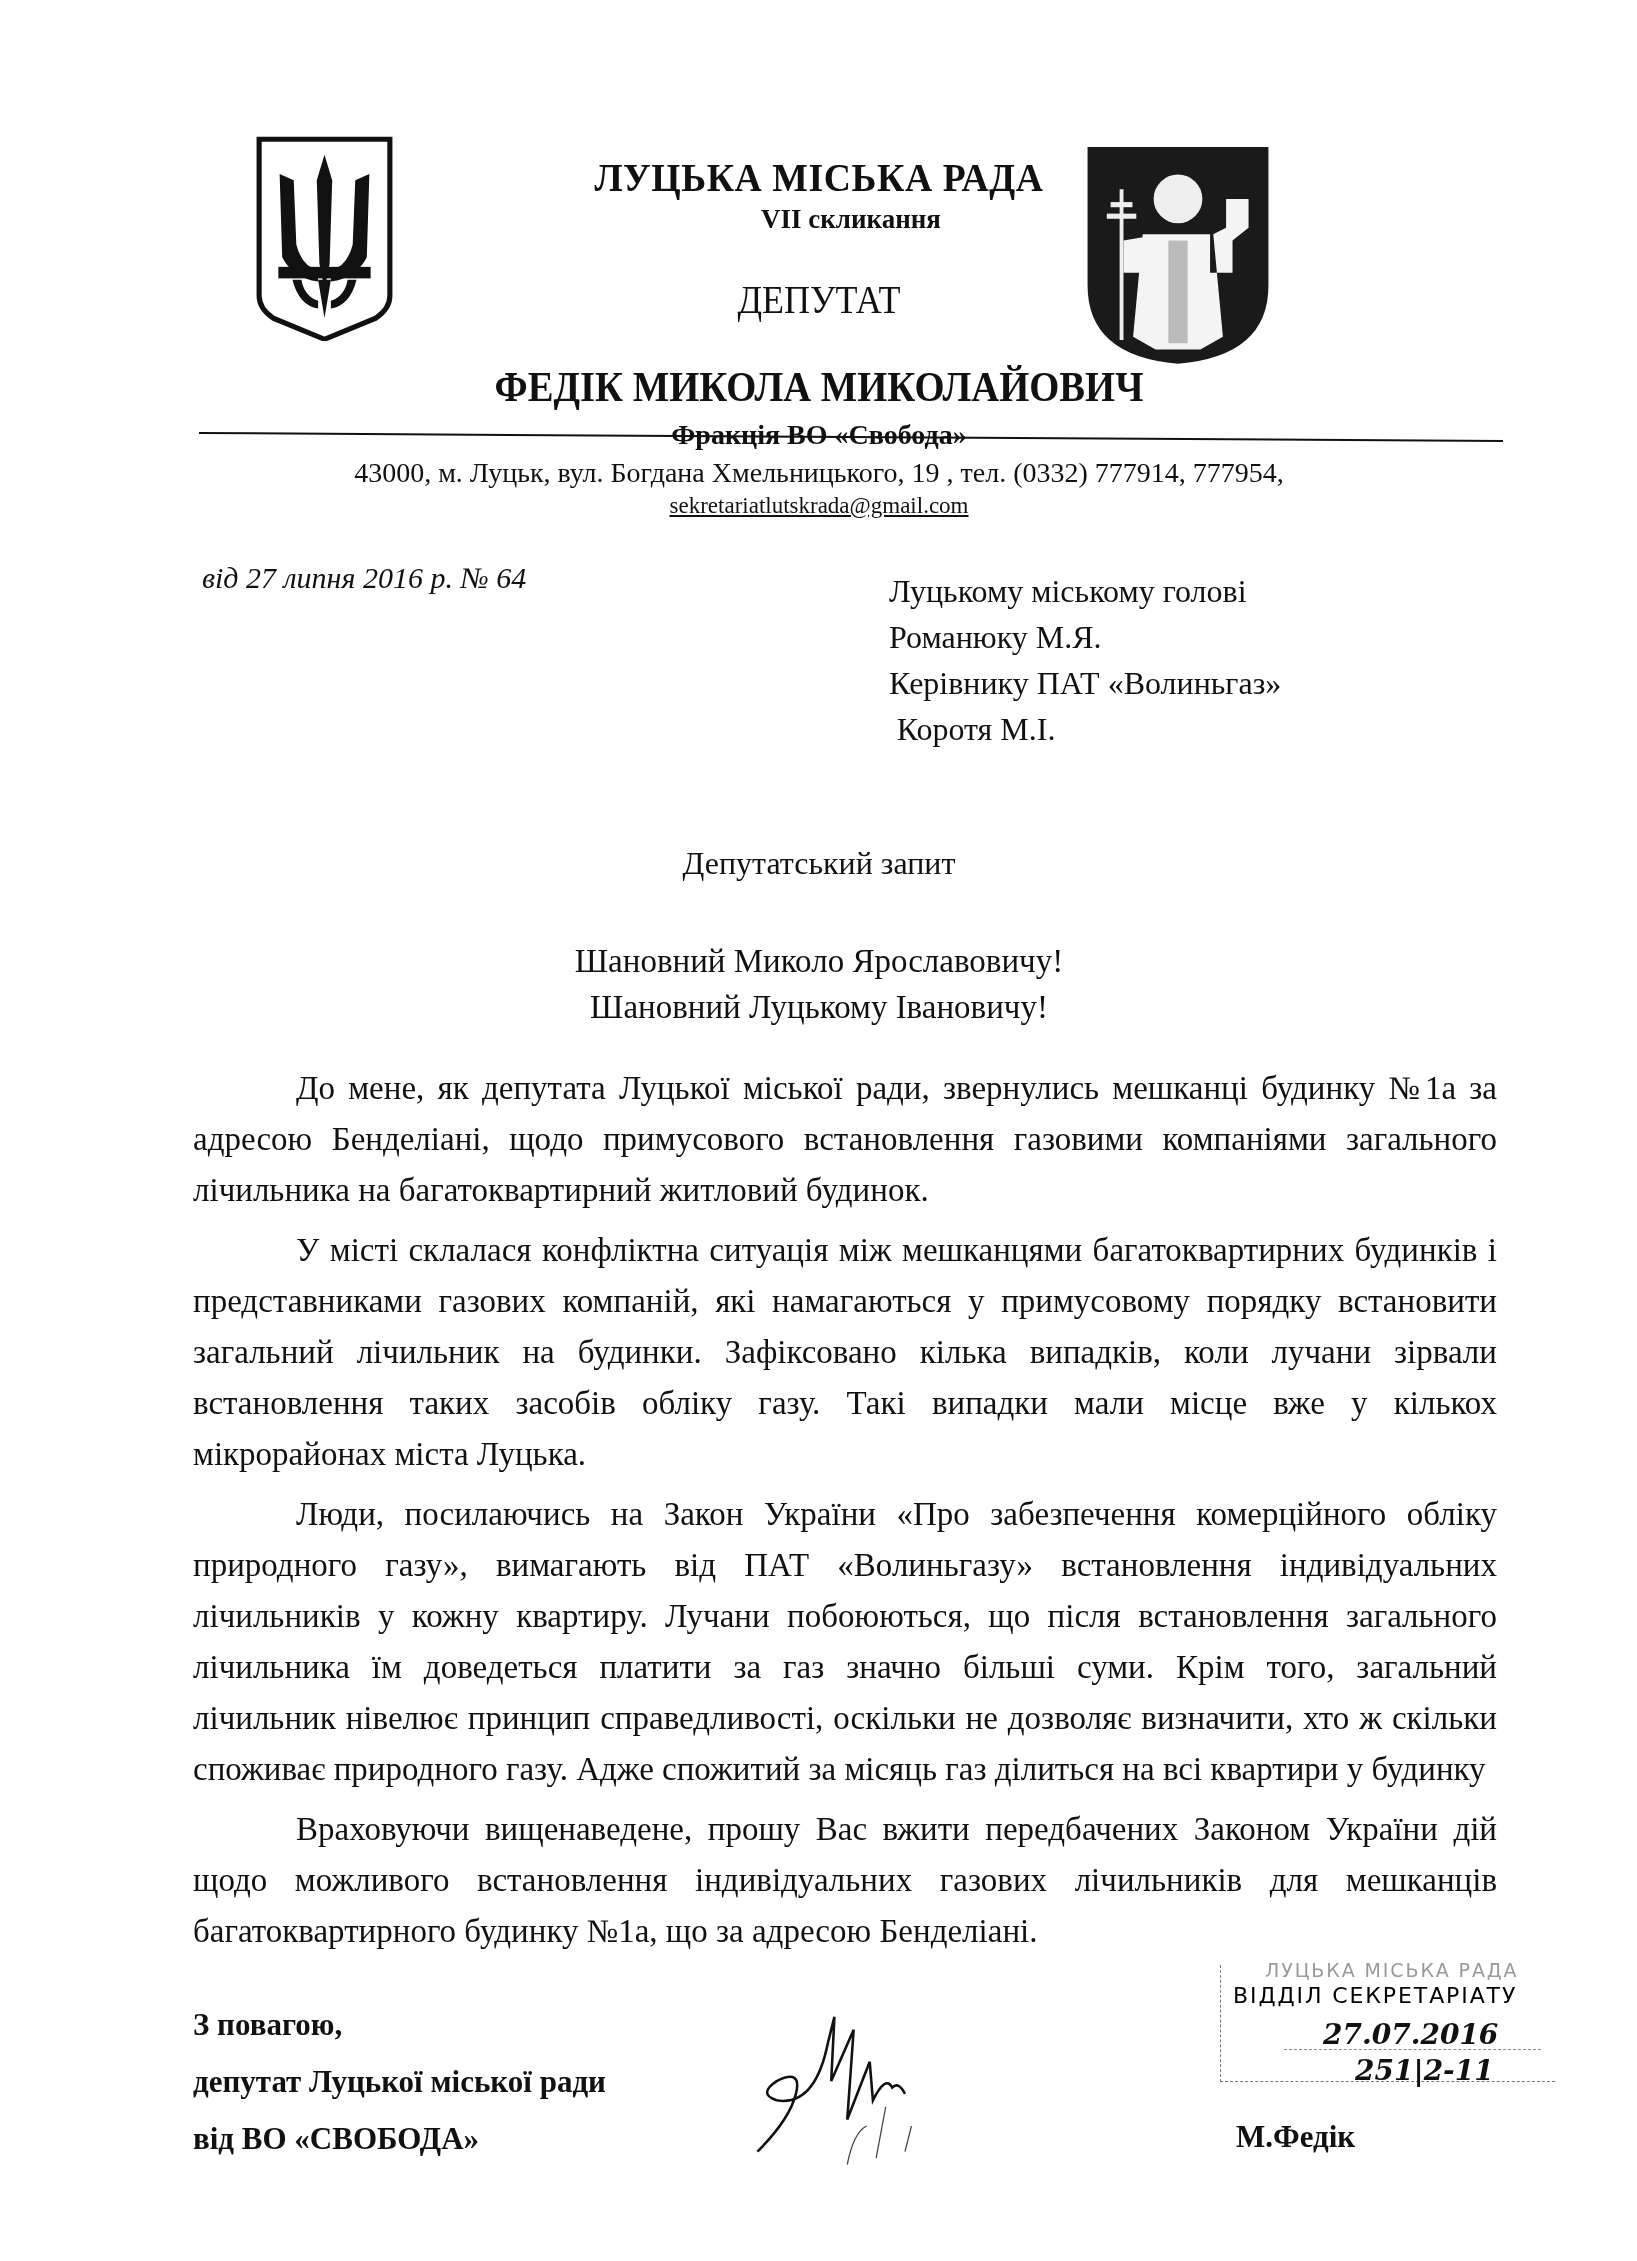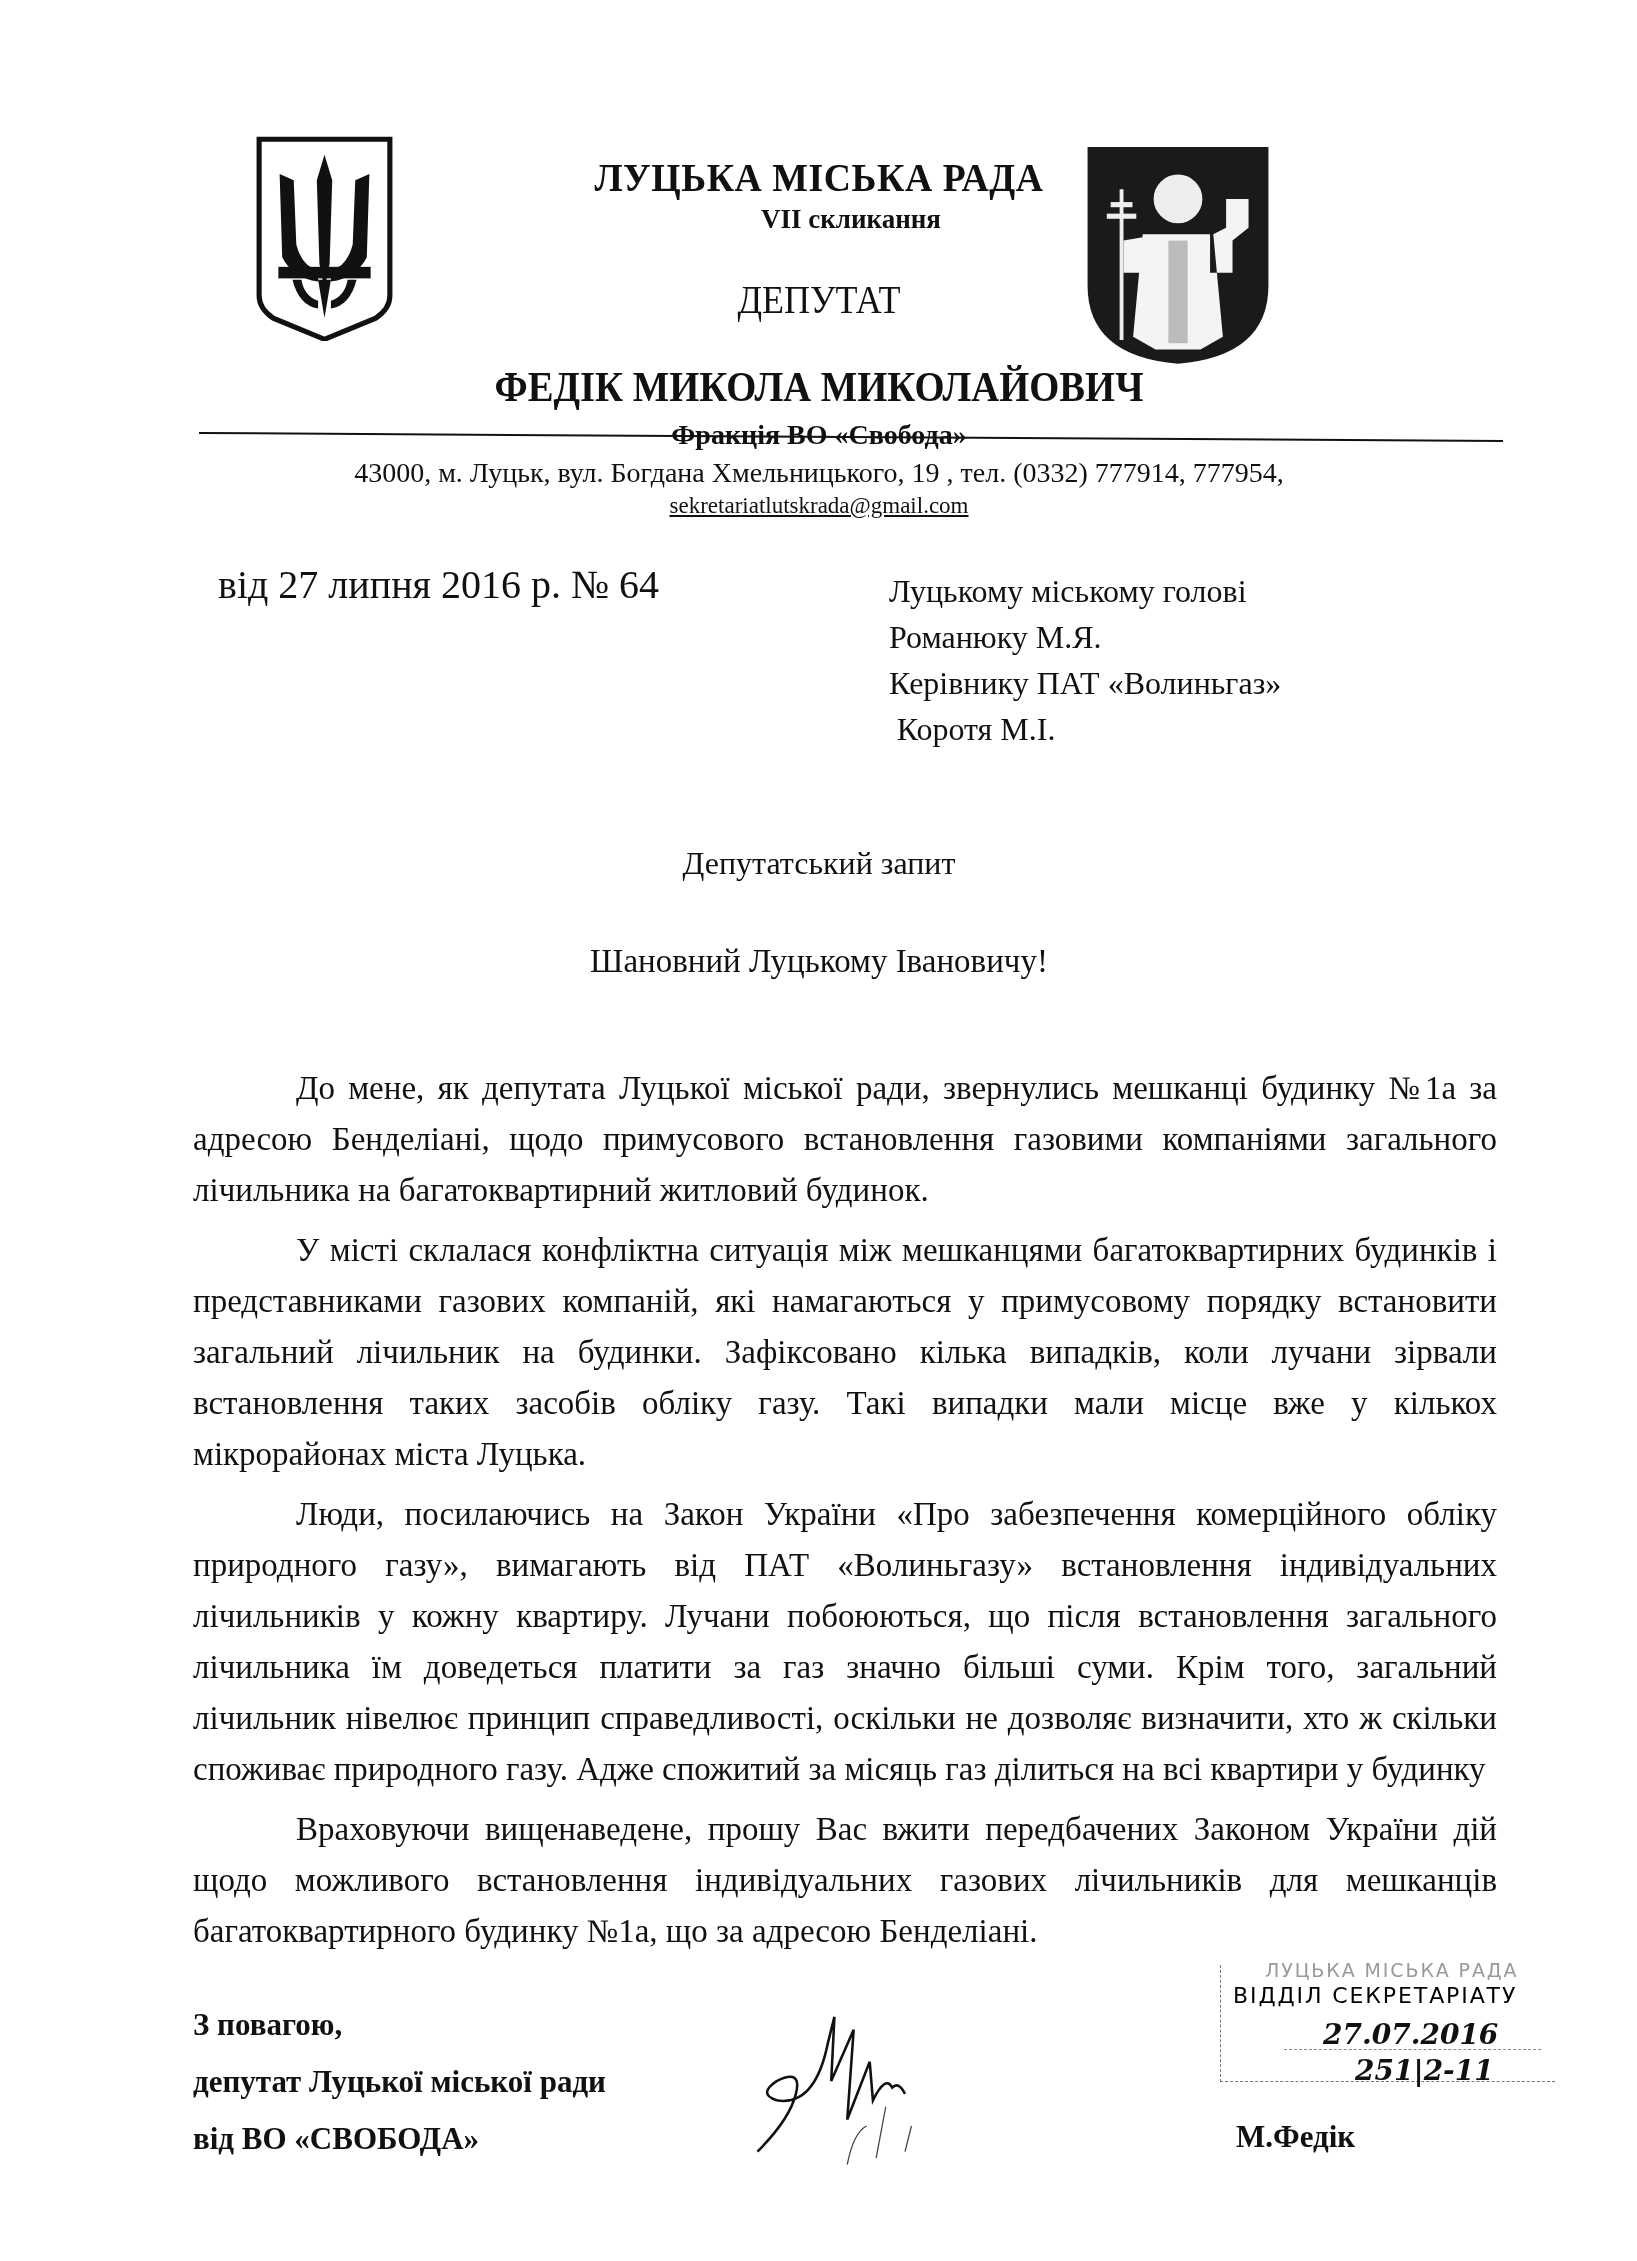--- a/index.html
+++ b/index.html
@@ -18,21 +18,21 @@
     .convocation { left: 0; width: 1638px; top: 204px; font-size: 27px; font-weight: bold; padding-left: 32px; }
     .deputy-title { left: 0; width: 1638px; top: 276px; font-size: 40px; transform: scaleX(0.9); }
     .deputy-name { left: 0; width: 1638px; top: 363px; font-size: 42px; font-weight: bold; transform: scaleX(0.92); }
     .faction { left: 0; width: 1638px; top: 419px; font-size: 28px; font-weight: bold; }
     .header-rule { left: 199px; width: 1304px; top: 432px; height: 1.9px; background: #111; transform: rotate(0.35deg); transform-origin: left; }
     .address { left: 0; width: 1638px; top: 457px; font-size: 28px; }
     .email { left: 0; width: 1638px; top: 493px; font-size: 23px; }
     .email span { text-decoration: underline; }
 
     
-    .doc-date { left: 218px; top: 561px; font-size: 40px; }
+    .doc-date { left: 202px; top: 561px; font-size: 30px; font-style: italic; }
     .addressees { left: 889px; top: 568px; font-size: 32px; line-height: 46px; }
     .addressees div { white-space: nowrap; }
     .addressees .ind { padding-left: 7.7px; }
 
     .doc-type { left: 0; width: 1638px; top: 845px; font-size: 32px; }
     .salutation { left: 0; width: 1638px; top: 938px; font-size: 33px; line-height: 46px; }
 
     
     .body-text { left: 193px; width: 1304px; top: 1063px; font-size: 33px; line-height: 51px; text-align: justify; }
     .body-text p { margin: 0 0 9px 0; text-indent: 103px; }
@@ -90,20 +90,21 @@
 <div class="abs addressees">
   <div>Луцькому міському голові</div>
   <div>Романюку М.Я.</div>
   <div>Керівнику ПАТ «Волиньгаз»</div>
   <div class="ind">Коротя М.І.</div>
 </div>
 
 <div class="abs center doc-type">Депутатський запит</div>
 
 <div class="abs center salutation">
+  <div>Шановний Миколо Ярославовичу!</div>
   <div>Шановний Луцькому Івановичу!</div>
 </div>
 
 <div class="abs body-text">
   <p>До мене, як депутата Луцької міської ради, звернулись мешканці будинку №1а за адресою Бенделіані, щодо примусового встановлення газовими компаніями загального лічильника на багатоквартирний житловий будинок.</p>
   <p>У місті склалася конфліктна ситуація між мешканцями багатоквартирних будинків і представниками газових компаній, які намагаються у примусовому порядку встановити загальний лічильник на будинки. Зафіксовано кілька випадків, коли лучани зірвали встановлення таких засобів обліку газу. Такі випадки мали місце вже у кількох мікрорайонах міста Луцька.</p>
   <p>Люди, посилаючись на Закон України «Про забезпечення комерційного обліку природного газу», вимагають від ПАТ «Волиньгазу» встановлення індивідуальних лічильників у кожну квартиру. Лучани побоюються, що після встановлення загального лічильника їм доведеться платити за газ значно більші суми. Крім того, загальний лічильник нівелює принцип справедливості, оскільки не дозволяє визначити, хто ж скільки споживає природного газу. Адже спожитий за місяць газ ділиться на всі квартири у будинку</p>
   <p>Враховуючи вищенаведене, прошу Вас вжити передбачених Законом України дій щодо можливого встановлення індивідуальних газових лічильників для мешканців багатоквартирного будинку №1а, що за адресою Бенделіані.</p>
 </div>
 

